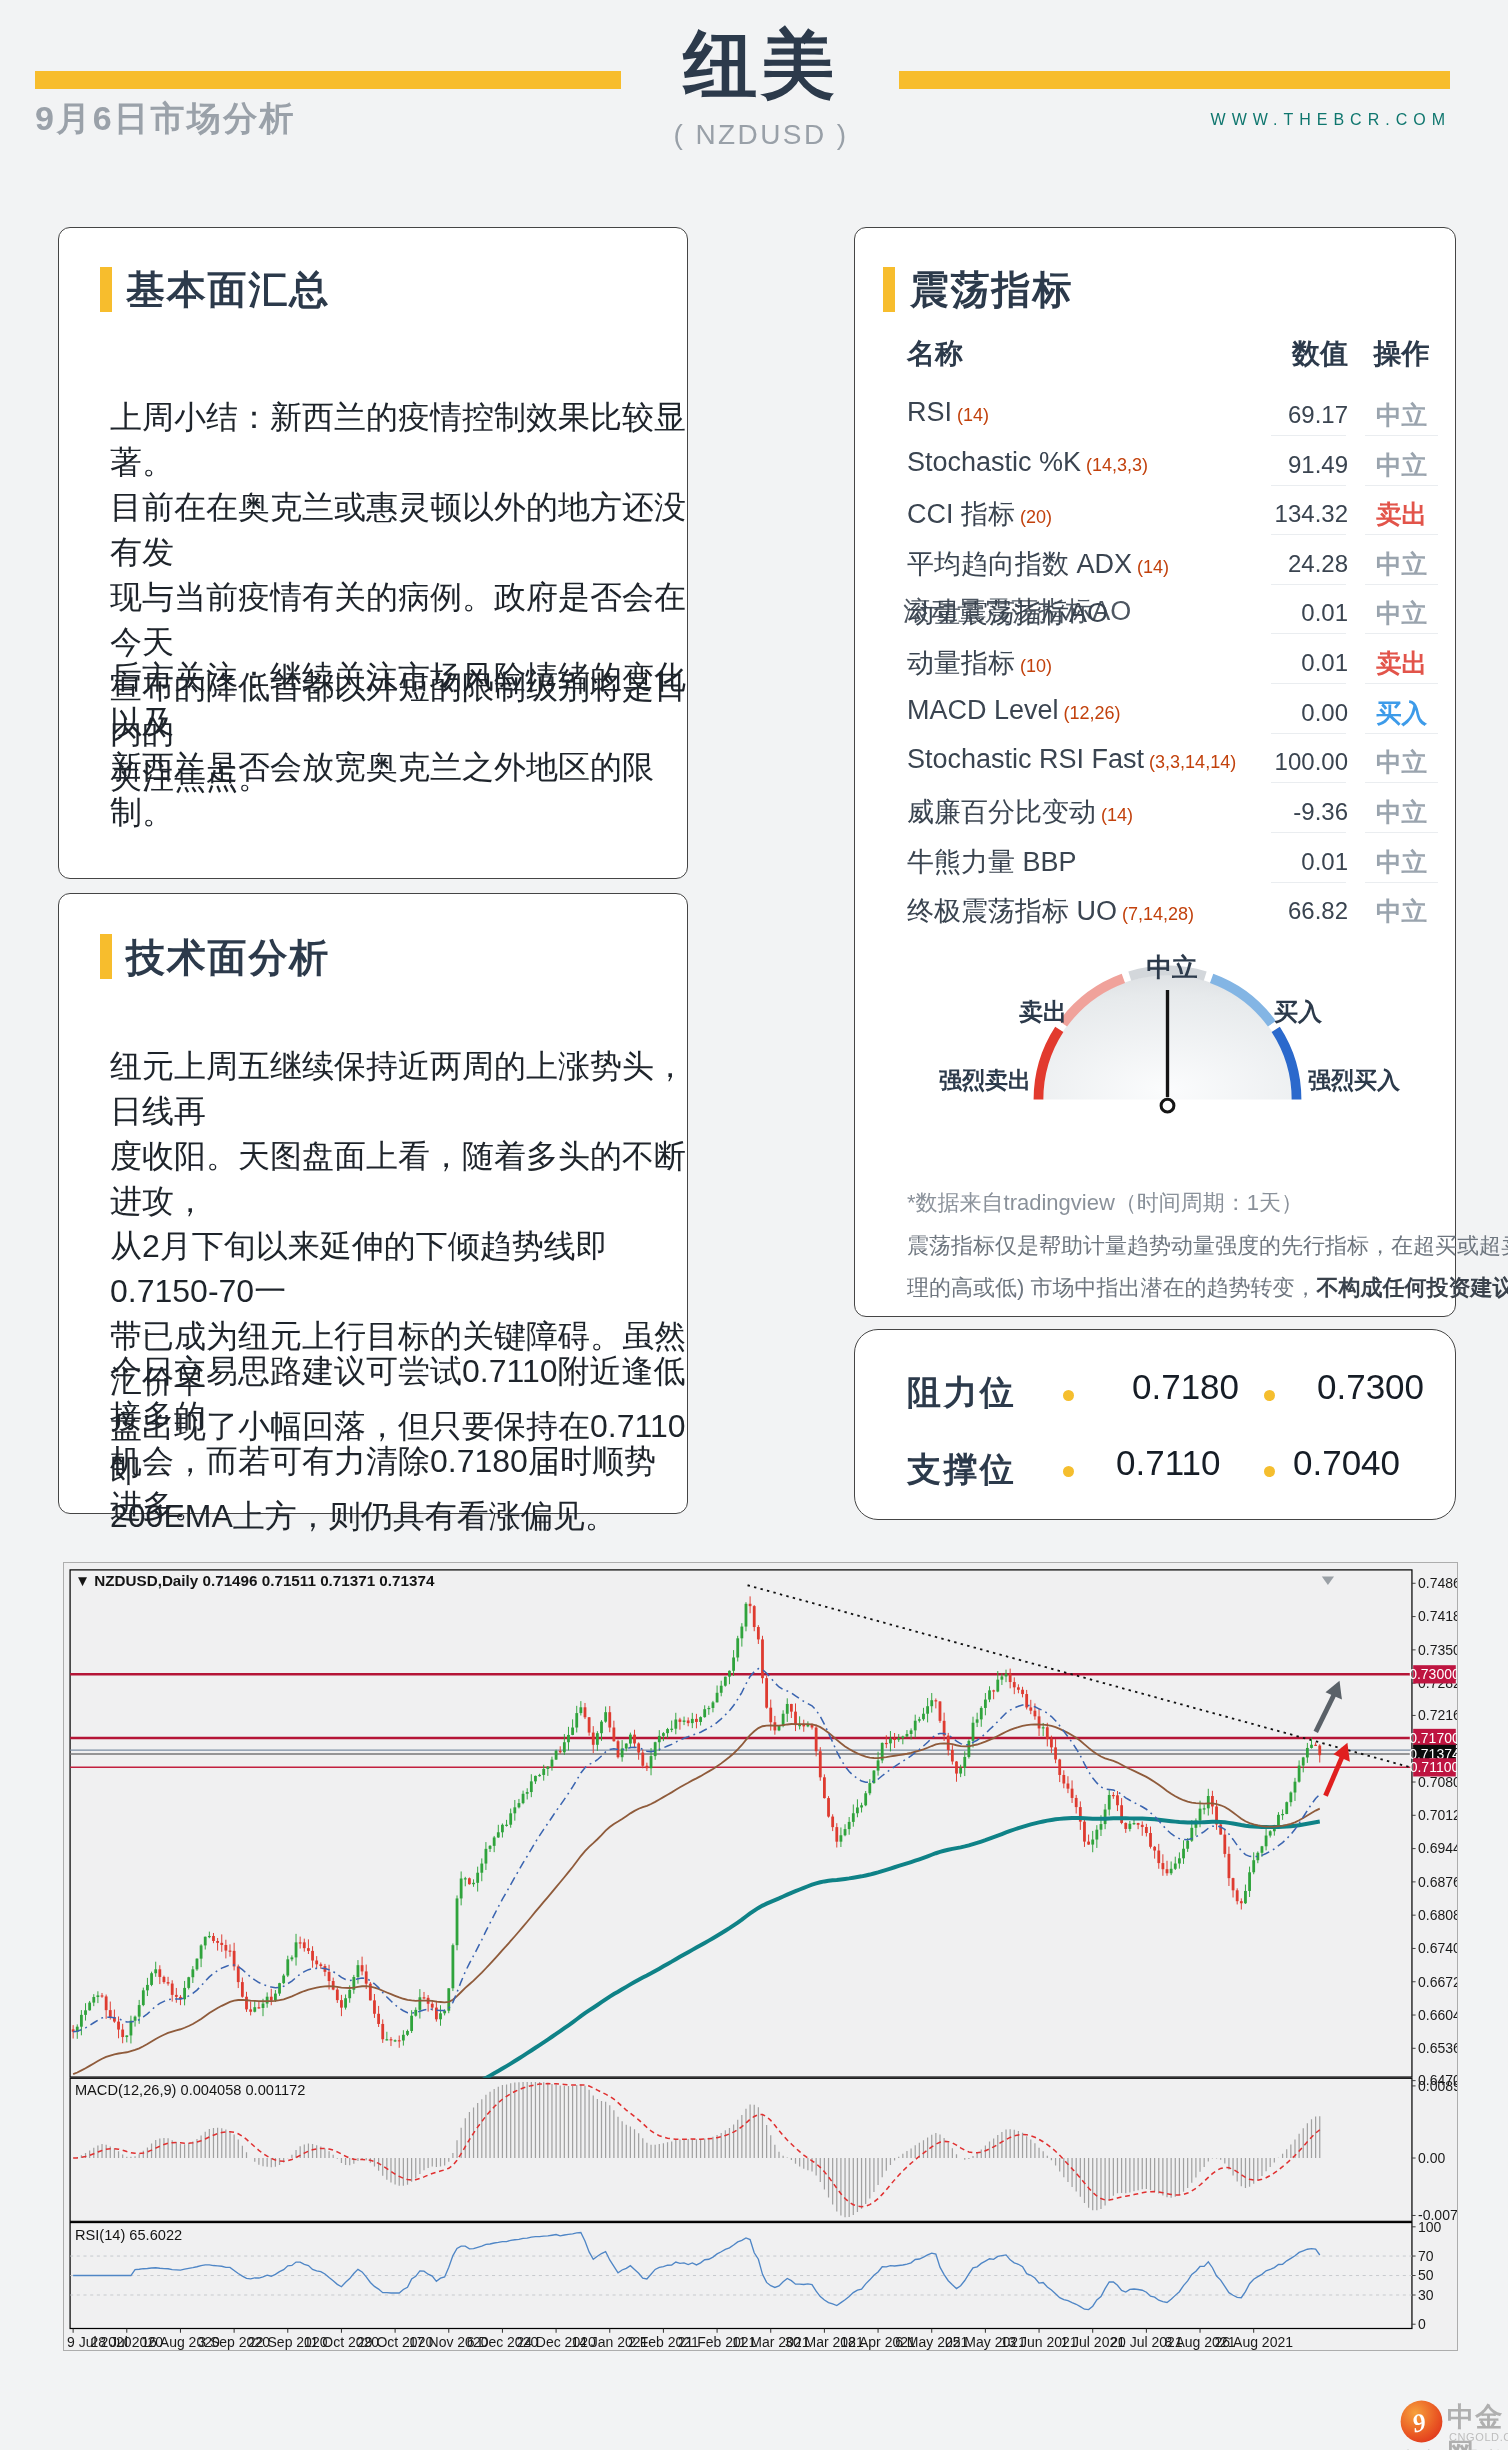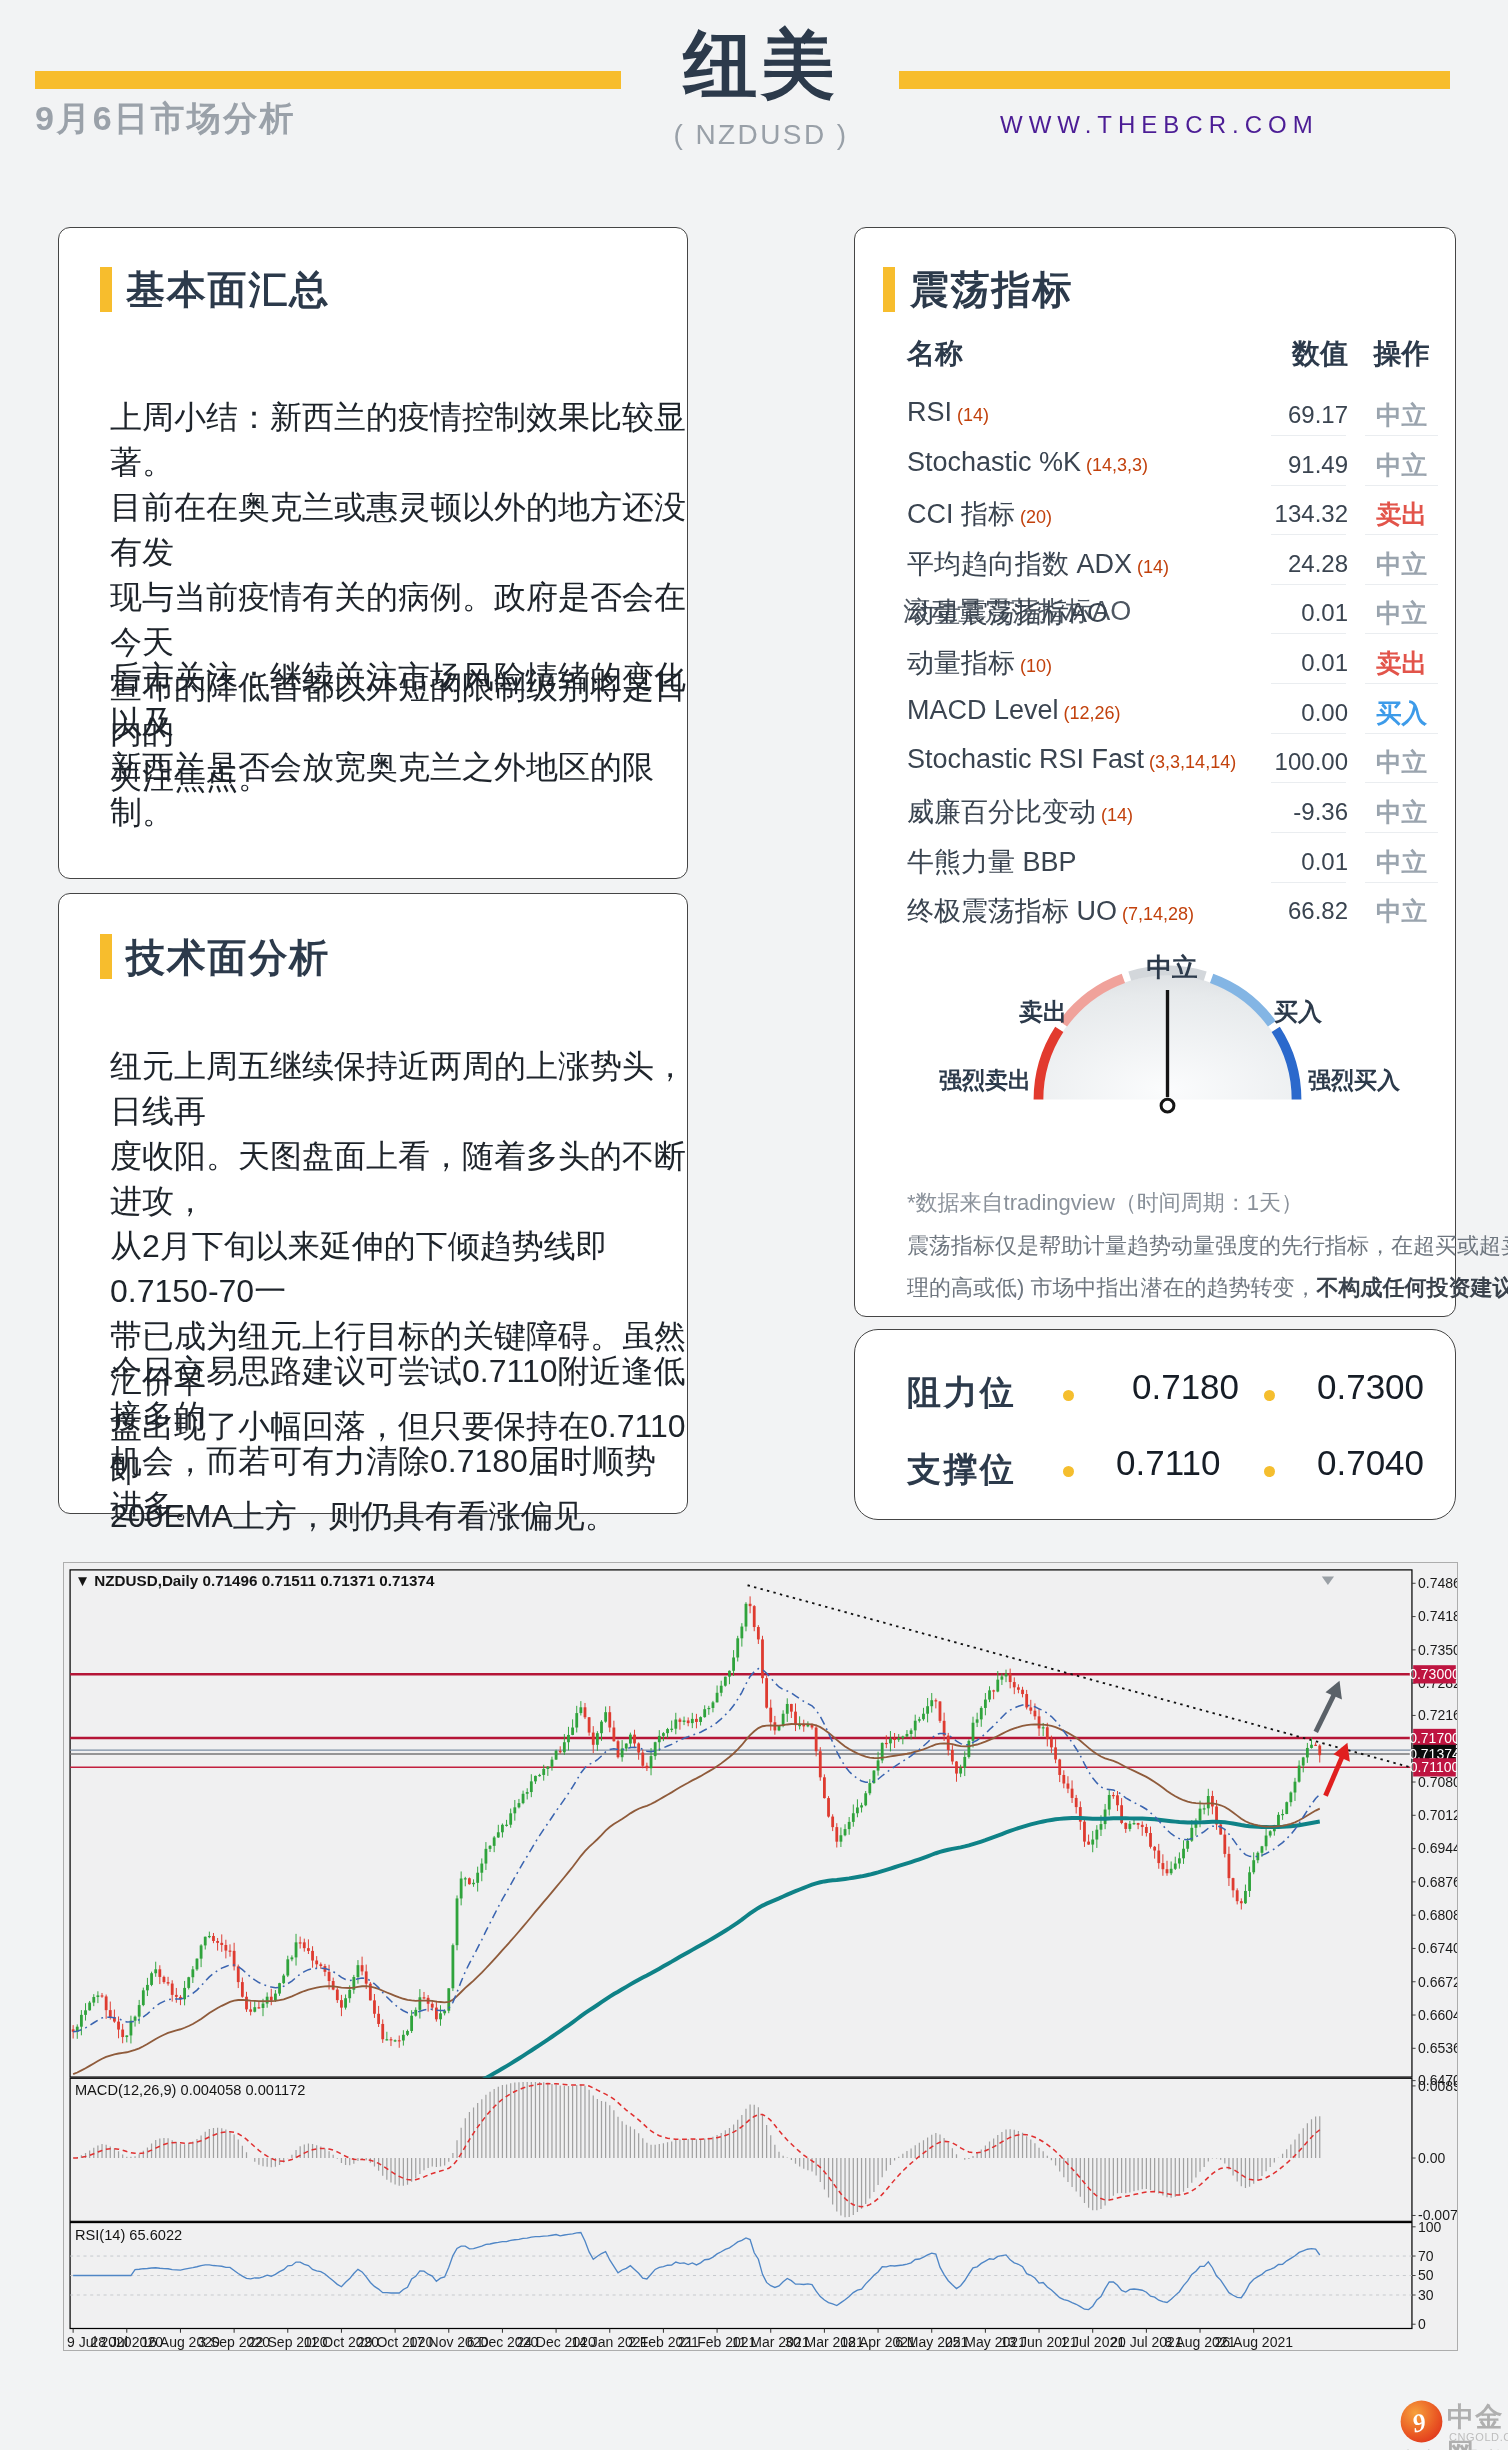--- a/index.html
+++ b/index.html
@@ -7,21 +7,21 @@
           font-family:"Liberation Sans",sans-serif;color:#20262D;}
   .abs{position:absolute;}
   .card{position:absolute;background:#ffffff;border:1.5px solid #454545;border-radius:12px;}
   .tbar{position:absolute;width:12px;height:45px;background:#F7BD2D;}
   .ctitle{position:absolute;font-size:39px;font-weight:900;color:#2C3A4B;letter-spacing:1.8px;}
   .body-text{position:absolute;font-size:32px;line-height:45px;color:#1E242B;white-space:pre-line;}
   .hbar{position:absolute;height:18px;background:#F7BD2D;top:71px;}
   .date-title{position:absolute;left:35px;top:96px;font-size:34px;font-weight:800;color:#9AA1A9;letter-spacing:2.4px;}
   .pair-cn{position:absolute;left:609px;top:16px;width:304px;text-align:center;font-size:74px;font-weight:900;color:#2C3A4B;letter-spacing:3.7px;}
   .pair-code{position:absolute;left:609px;top:119px;width:304px;text-align:center;font-size:28px;color:#99A0A8;letter-spacing:2.4px;}
-  .website{position:absolute;left:1000px;top:111px;width:451px;font-size:24px;color:#4c1d95;letter-spacing:6px;}
+  .website{position:absolute;left:1000px;top:111px;width:451px;text-align:right;font-size:16px;color:#0f766e;letter-spacing:6px;}
   
   .osc-head{position:absolute;left:52px;top:107px;width:524px;height:37px;font-size:28px;font-weight:800;color:#2C3A4B;}
   .osc-head .h-val{position:absolute;right:83px;}
   .osc-head .h-act{position:absolute;left:458px;width:73px;text-align:center;}
   .osc-rows{position:absolute;left:52px;top:163px;width:524px;height:548px;}
   .osc-row{position:absolute;left:0;width:100%;height:50px;}
   .osc-name{position:absolute;left:0;top:6px;font-size:27px;color:#3A4450;white-space:nowrap;}
   .osc-ghost{position:absolute;left:-3.7px;top:-2.4px;opacity:.9;}
   .osc-params{font-size:18px;color:#c2410c;}
   .osc-val{position:absolute;right:83px;top:9.7px;font-size:24px;color:#3A4450;}
@@ -204,21 +204,21 @@
   <div class="card" style="left:854px;top:1329px;width:600px;height:189px;border-radius:24px;">
     <div class="lv-label" style="top:40px;">阻力位</div>
     <div class="lv-dot" style="left:208px;top:60px;"></div>
     <div class="lv-val" style="left:261px;top:37px;margin-left:16px;">0.7180</div>
     <div class="lv-dot" style="left:409px;top:60px;"></div>
     <div class="lv-val" style="left:462px;top:37px;">0.7300</div>
     <div class="lv-label" style="top:117px;">支撑位</div>
     <div class="lv-dot" style="left:208px;top:136px;"></div>
     <div class="lv-val" style="left:261px;top:113px;">0.7110</div>
     <div class="lv-dot" style="left:409px;top:136px;"></div>
-    <div class="lv-val" style="left:462px;top:113px;">0.7040</div>
+    <div class="lv-val" style="left:438px;top:113px;">0.7040</div>
   </div>
 
   <div class="chart-window">
     <svg id="chartSvg" width="1393" height="787" viewBox="0 0 2288 1292">
         <defs>
           <clipPath id="cpP">
             <rect x="10" y="11" width="2204" height="834"></rect>
           </clipPath>
           <clipPath id="cpM">
             <rect x="10" y="846" width="2204" height="234"></rect>

